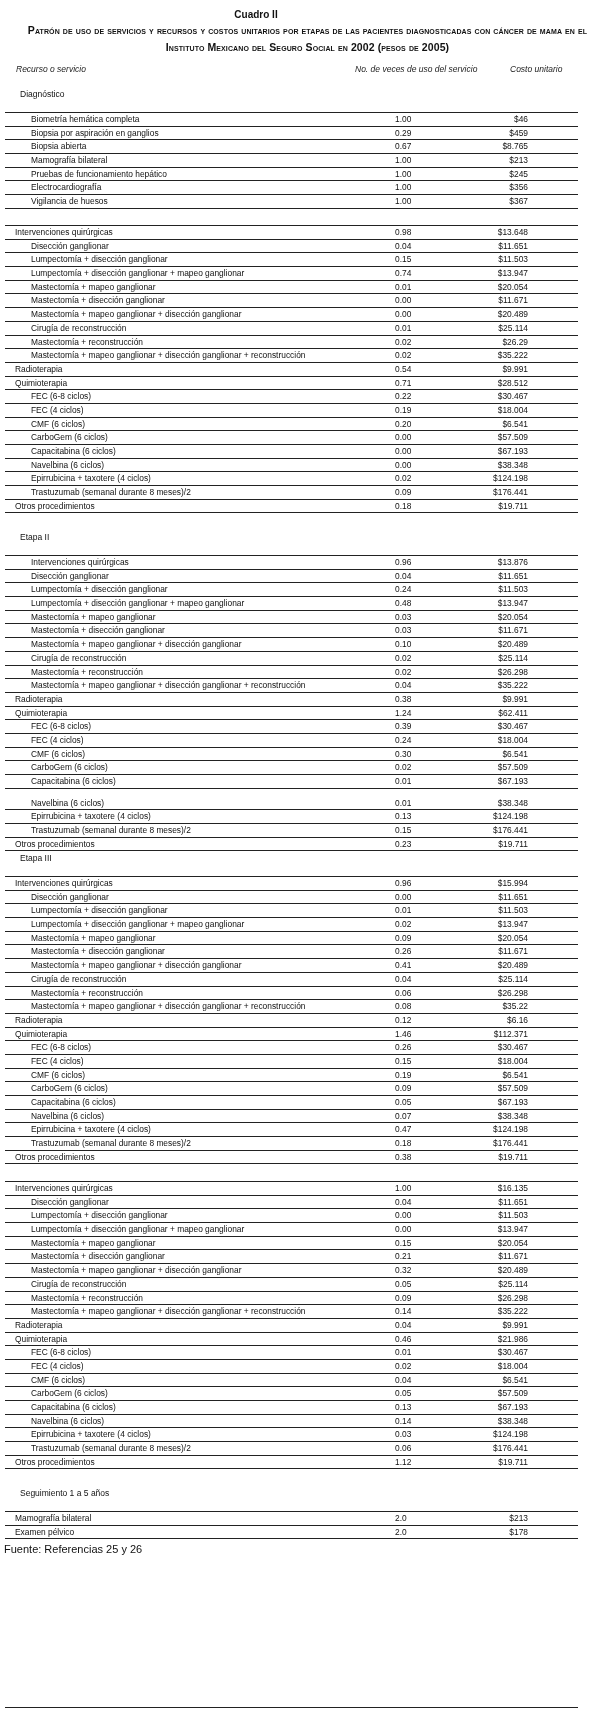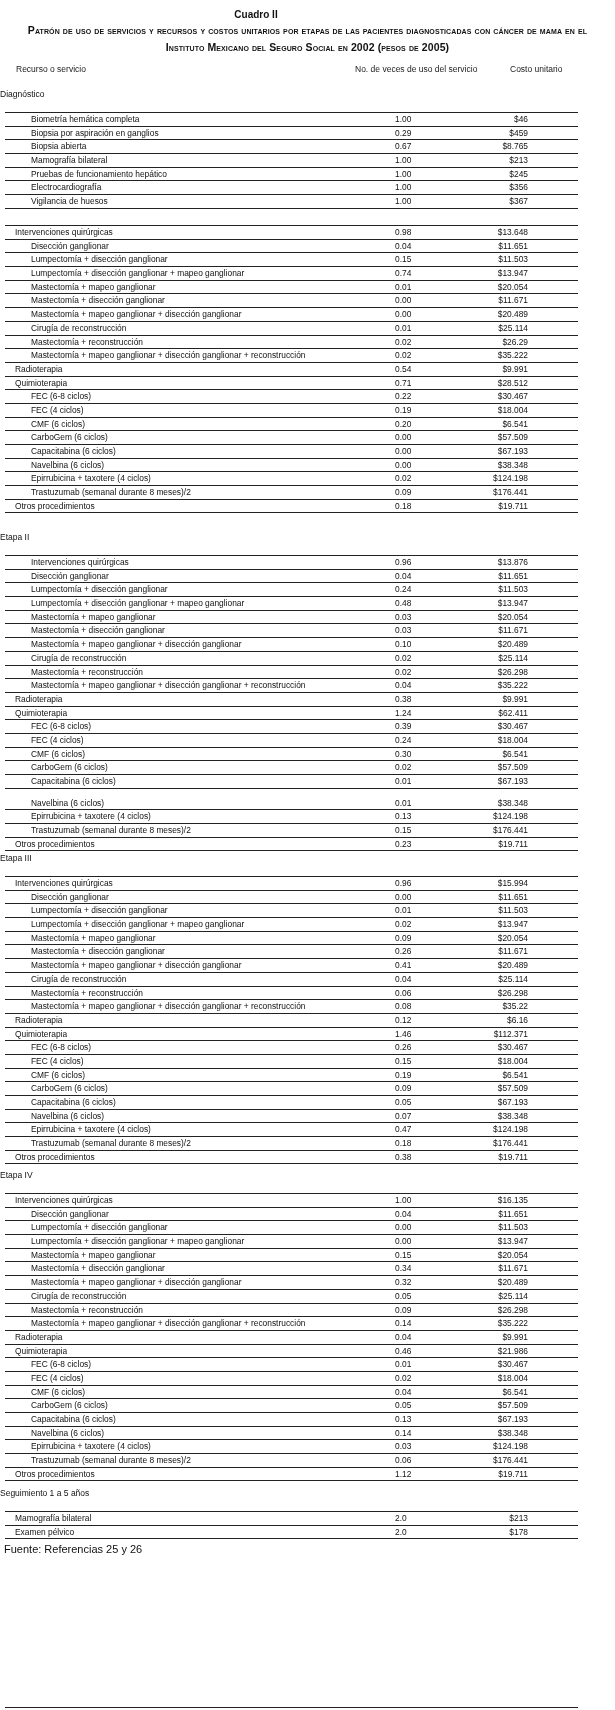--- a/index.html
+++ b/index.html
@@ -1,25 +1,25 @@
 <!DOCTYPE html>
 <html><head>
 <meta charset="utf-8">
 <style>
   html, body { margin: 0; padding: 0; background: #ffffff; }
   body { width: 615px; height: 1710px; position: relative; font-family: "Liberation Sans", sans-serif; color: #111; }
   .doc { position: absolute; left: 0; top: 0; width: 615px; }
   .cap-label { position: absolute; top: 9px; left: 0; width: 512px; text-align: center; font-size: 10px; font-weight: bold; }
   .cap-title { position: absolute; top: 22px; left: 20px; width: 575px; text-align: center; font-size: 10.5px; font-weight: bold; font-variant: small-caps; line-height: 17px; letter-spacing: 0.1px; }
-  .col-head { position: absolute; top: 64px; font-size: 8.5px; color: #222; }
+  .col-head { position: absolute; top: 64px; font-size: 8.5px; font-style: italic; color: #222; }
   .ch-resource { left: 16px; }
   .ch-uses { left: 355px; }
   .ch-cost { left: 510px; }
   .section { position: absolute; left: 0; width: 615px; }
-  .sec-title { font-size: 8.5px; height: 12px; line-height: 12px; padding-left: 0; }
+  .sec-title { font-size: 8.5px; height: 12px; line-height: 12px; padding-left: 20px; }
   .rows { border-top: 1px solid #222; margin-left: 5px; width: 573px; margin-top: 12px; }
   .row { position: relative; height: 12.7px; border-bottom: 1px solid #222; font-size: 8.4px; line-height: 12.7px; white-space: nowrap; }
   .row.gap { margin-top: 8px; border-top: none; }
   .row .label { position: absolute; top: 0; }
   .row.l1 .label { left: 10px; }
   .row.l2 .label { left: 26px; }
   .row .uses { position: absolute; top: 0; left: 390px; }
   .row .cost { position: absolute; top: 0; right: 50px; text-align: right; }
   .footer { position: absolute; left: 4px; top: 1543px; font-size: 11px; }
   .bottom-rule { position: absolute; left: 5px; width: 573px; top: 1707px; border-top: 1px solid #222; }
@@ -399,21 +399,20 @@
             <span class="cost">$176.441</span>
           </div>
           <div class="row l1">
             <span class="label">Otros procedimientos</span>
             <span class="uses">0.38</span>
             <span class="cost">$19.711</span>
           </div>
         </div>
       </div>
       <div class="section" style="top: 1169px;">
-        <div class="sec-title">Etapa IV</div>
         <div class="rows">
           <div class="row l1">
             <span class="label">Intervenciones quirúrgicas</span>
             <span class="uses">1.00</span>
             <span class="cost">$16.135</span>
           </div>
           <div class="row l2">
             <span class="label">Disección ganglionar</span>
             <span class="uses">0.04</span>
             <span class="cost">$11.651</span>
@@ -428,21 +427,21 @@
             <span class="uses">0.00</span>
             <span class="cost">$13.947</span>
           </div>
           <div class="row l2">
             <span class="label">Mastectomía + mapeo ganglionar</span>
             <span class="uses">0.15</span>
             <span class="cost">$20.054</span>
           </div>
           <div class="row l2">
             <span class="label">Mastectomía + disección ganglionar</span>
-            <span class="uses">0.34</span>
+            <span class="uses">0.21</span>
             <span class="cost">$11.671</span>
           </div>
           <div class="row l2">
             <span class="label">Mastectomía + mapeo ganglionar + disección ganglionar</span>
             <span class="uses">0.32</span>
             <span class="cost">$20.489</span>
           </div>
           <div class="row l2">
             <span class="label">Cirugía de reconstrucción</span>
             <span class="uses">0.05</span>

